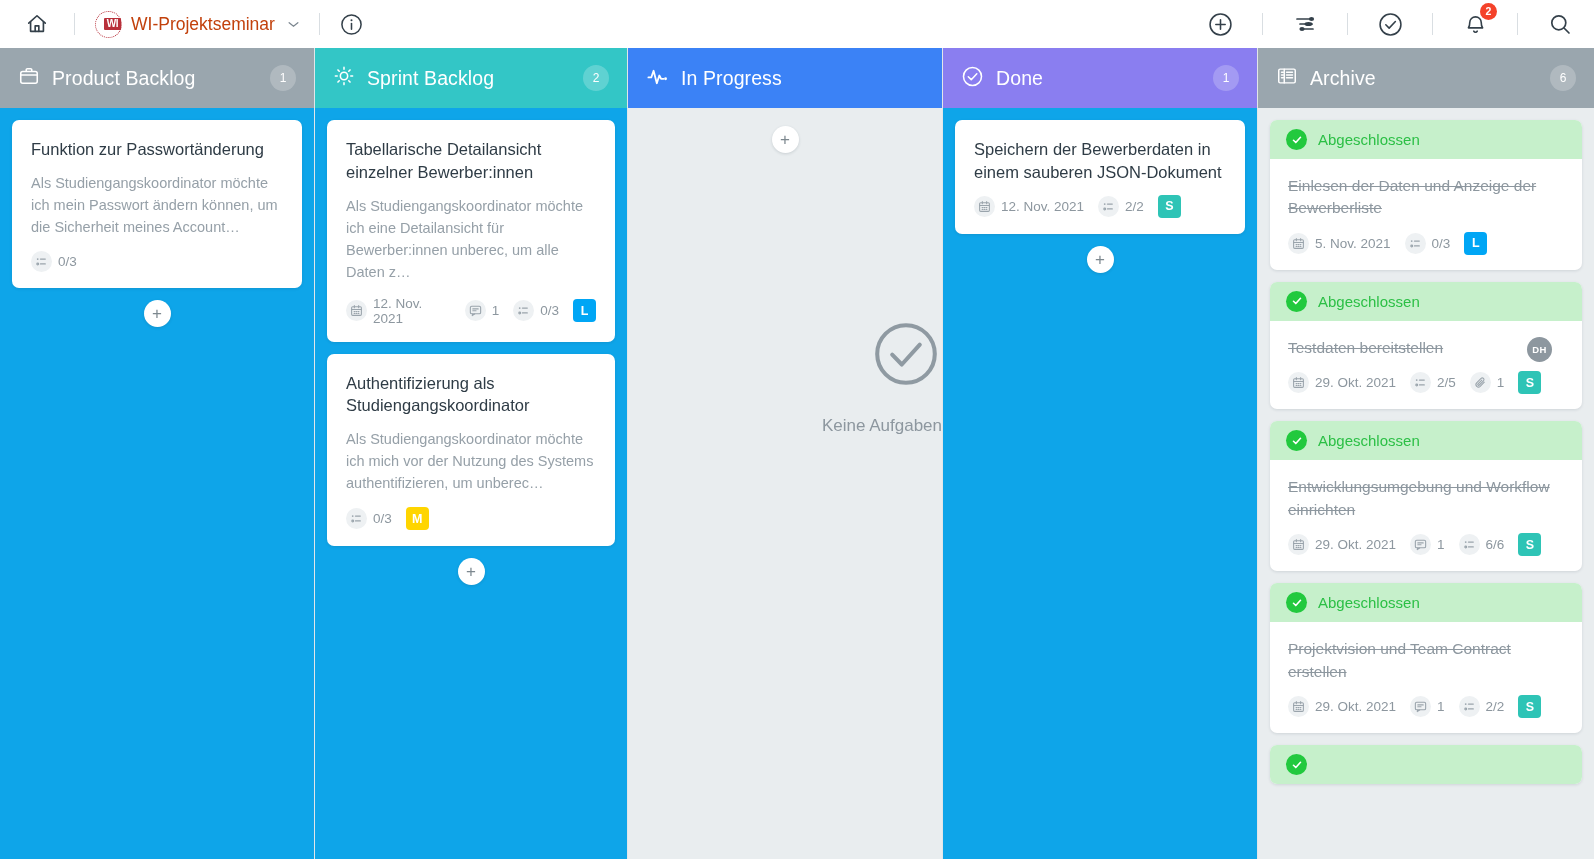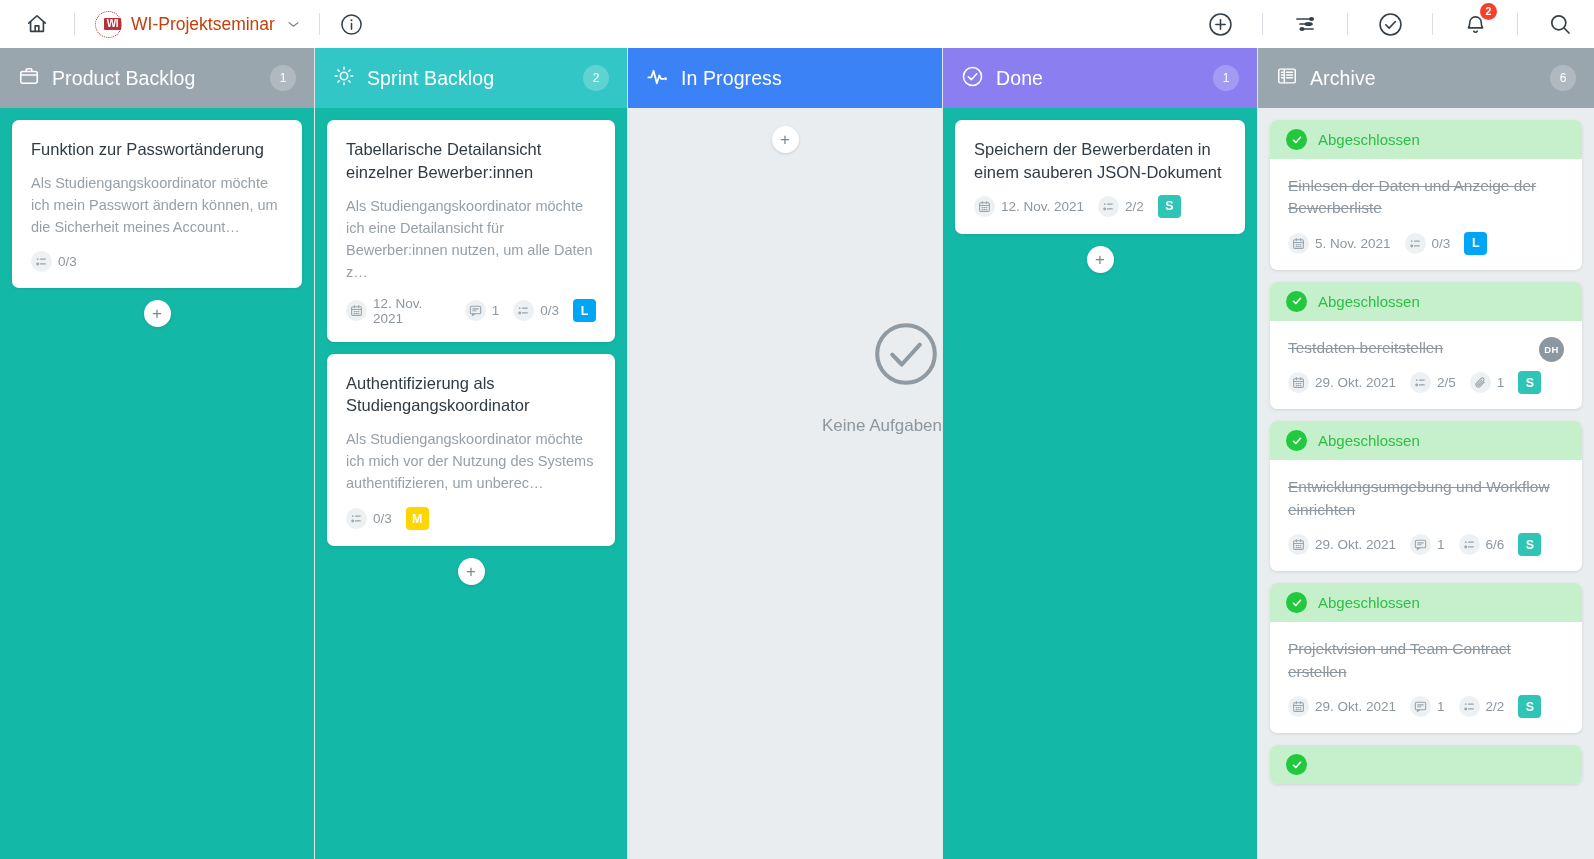--- a/index.html
+++ b/index.html
@@ -70,21 +70,21 @@
   .col-count {
     margin-left: auto;
     width: 26px; height: 26px; border-radius: 50%;
     background: rgba(255,255,255,0.22);
     display: flex; align-items: center; justify-content: center;
     font-size: 12px; color: #ffffff;
   }
   .col-body {
     flex: 1; padding: 12px 12px 0 12px;
     overflow: hidden; position: relative;
-    background: #14b8a6;
+    background: #0ea5e9;
   }
   .col-body.tint { background: #e9edef; }
 
   
   .card {
     background: #ffffff; border-radius: 7px;
     padding: 18px 19px 16px 19px;
     box-shadow: 0 1px 3px rgba(40,55,70,0.13);
     margin-bottom: 12px;
   }
@@ -153,21 +153,21 @@
     background: #c6f0cb; padding: 9px 16px;
     display: flex; align-items: center; gap: 11px;
   }
   .arc-check {
     width: 21px; height: 21px; border-radius: 50%;
     background: #22c93e; color: #ffffff;
     display: flex; align-items: center; justify-content: center;
     font-size: 12px; flex: none;
   }
   .arc-status { font-size: 15px; color: #2bbf45; }
-  .arc-body { padding: 16px 18px 15px 18px; border-radius: 22px; }
+  .arc-body { padding: 16px 30px 15px 18px; border-radius: 22px; }
   .arc-title {
     font-size: 15.5px; color: #8d979f; line-height: 1.45;
     text-decoration: line-through; text-decoration-thickness: 1px;
     margin-bottom: 12px; flex: 1;
   }
   .arc-title-row { display: flex; align-items: flex-start; gap: 8px; }
 </style>
 </head>
 <body>
 
@@ -285,21 +285,21 @@
             <circle cx="12" cy="12" r="4"></circle>
             <path d="M12 2.6v2M12 19.4v2M2.6 12h2M19.4 12h2M5.4 5.4l1.4 1.4M17.2 17.2l1.4 1.4M18.6 5.4l-1.4 1.4M6.8 17.2l-1.4 1.4"></path>
           </svg></span>
       <span class="col-title">Sprint Backlog</span>
       <span class="col-count">2</span>
     </div>
     <div class="col-body">
 
     <div class="card">
       <div class="card-title">Tabellarische Detailansicht einzelner Bewerber:innen</div>
-      <div class="card-desc">Als Studiengangskoordinator möchte ich eine Detailansicht für Bewerber:innen nutzen, um alle Daten z…</div>
+      <div class="card-desc">Als Studiengangskoordinator möchte ich eine Detailansicht für Bewerber:innen unberec, um alle Daten z…</div>
       <div class="card-meta">
             <span class="meta-item">
             <span class="meta-ico">
                 <svg width="13" height="13" viewBox="0 0 24 24" fill="none" stroke="#9aa4ac" stroke-width="2">
                   <rect x="3" y="5" width="18" height="16" rx="2"></rect>
                   <path d="M3 10h18M8 3v4M16 3v4" stroke-linecap="round"></path>
                   <path d="M7.5 14h1.5M11.2 14h1.5M15 14h1.5M7.5 17.5h1.5M11.2 17.5h1.5M15 17.5h1.5" stroke-linecap="round"></path>
                 </svg>
               </span>
             <span>12. Nov. 2021</span>

